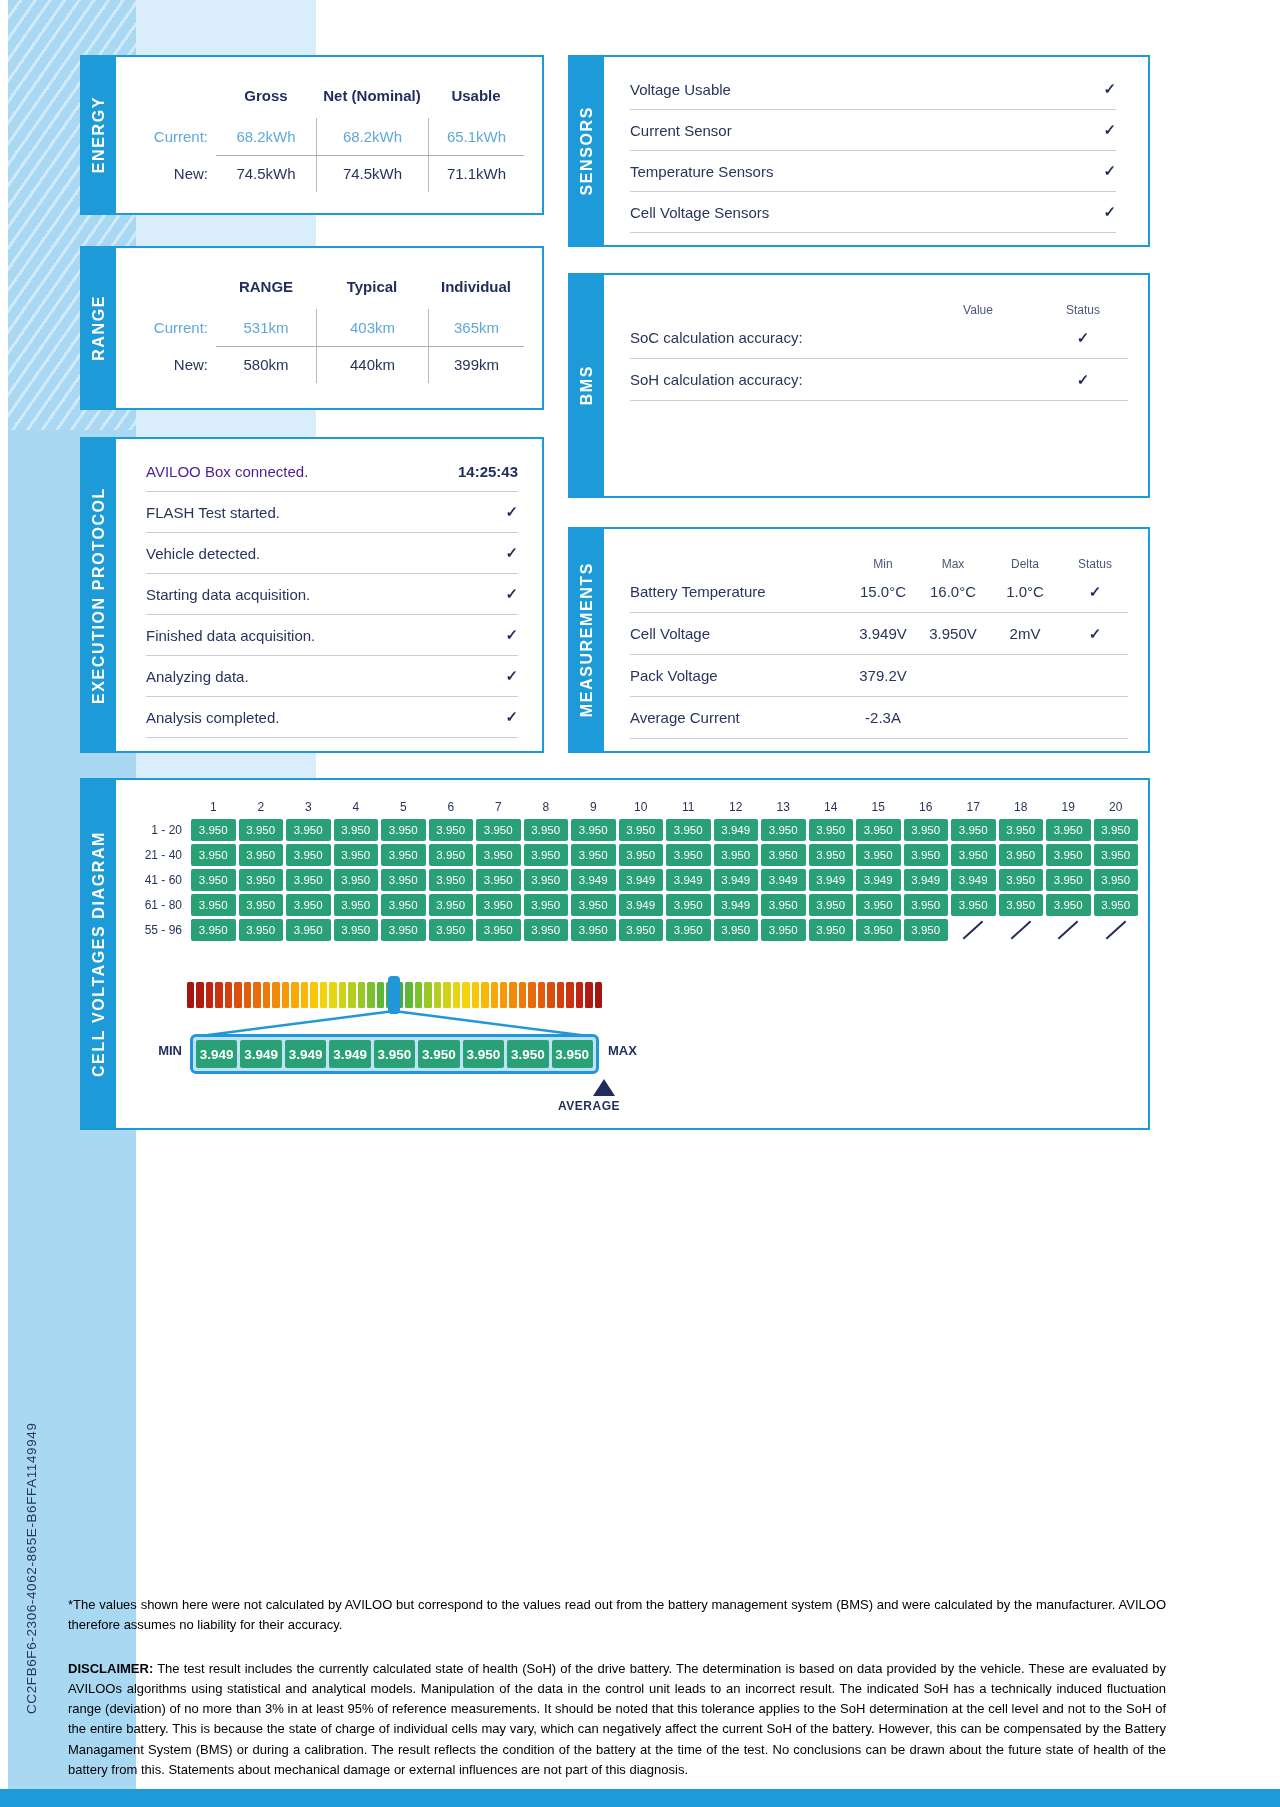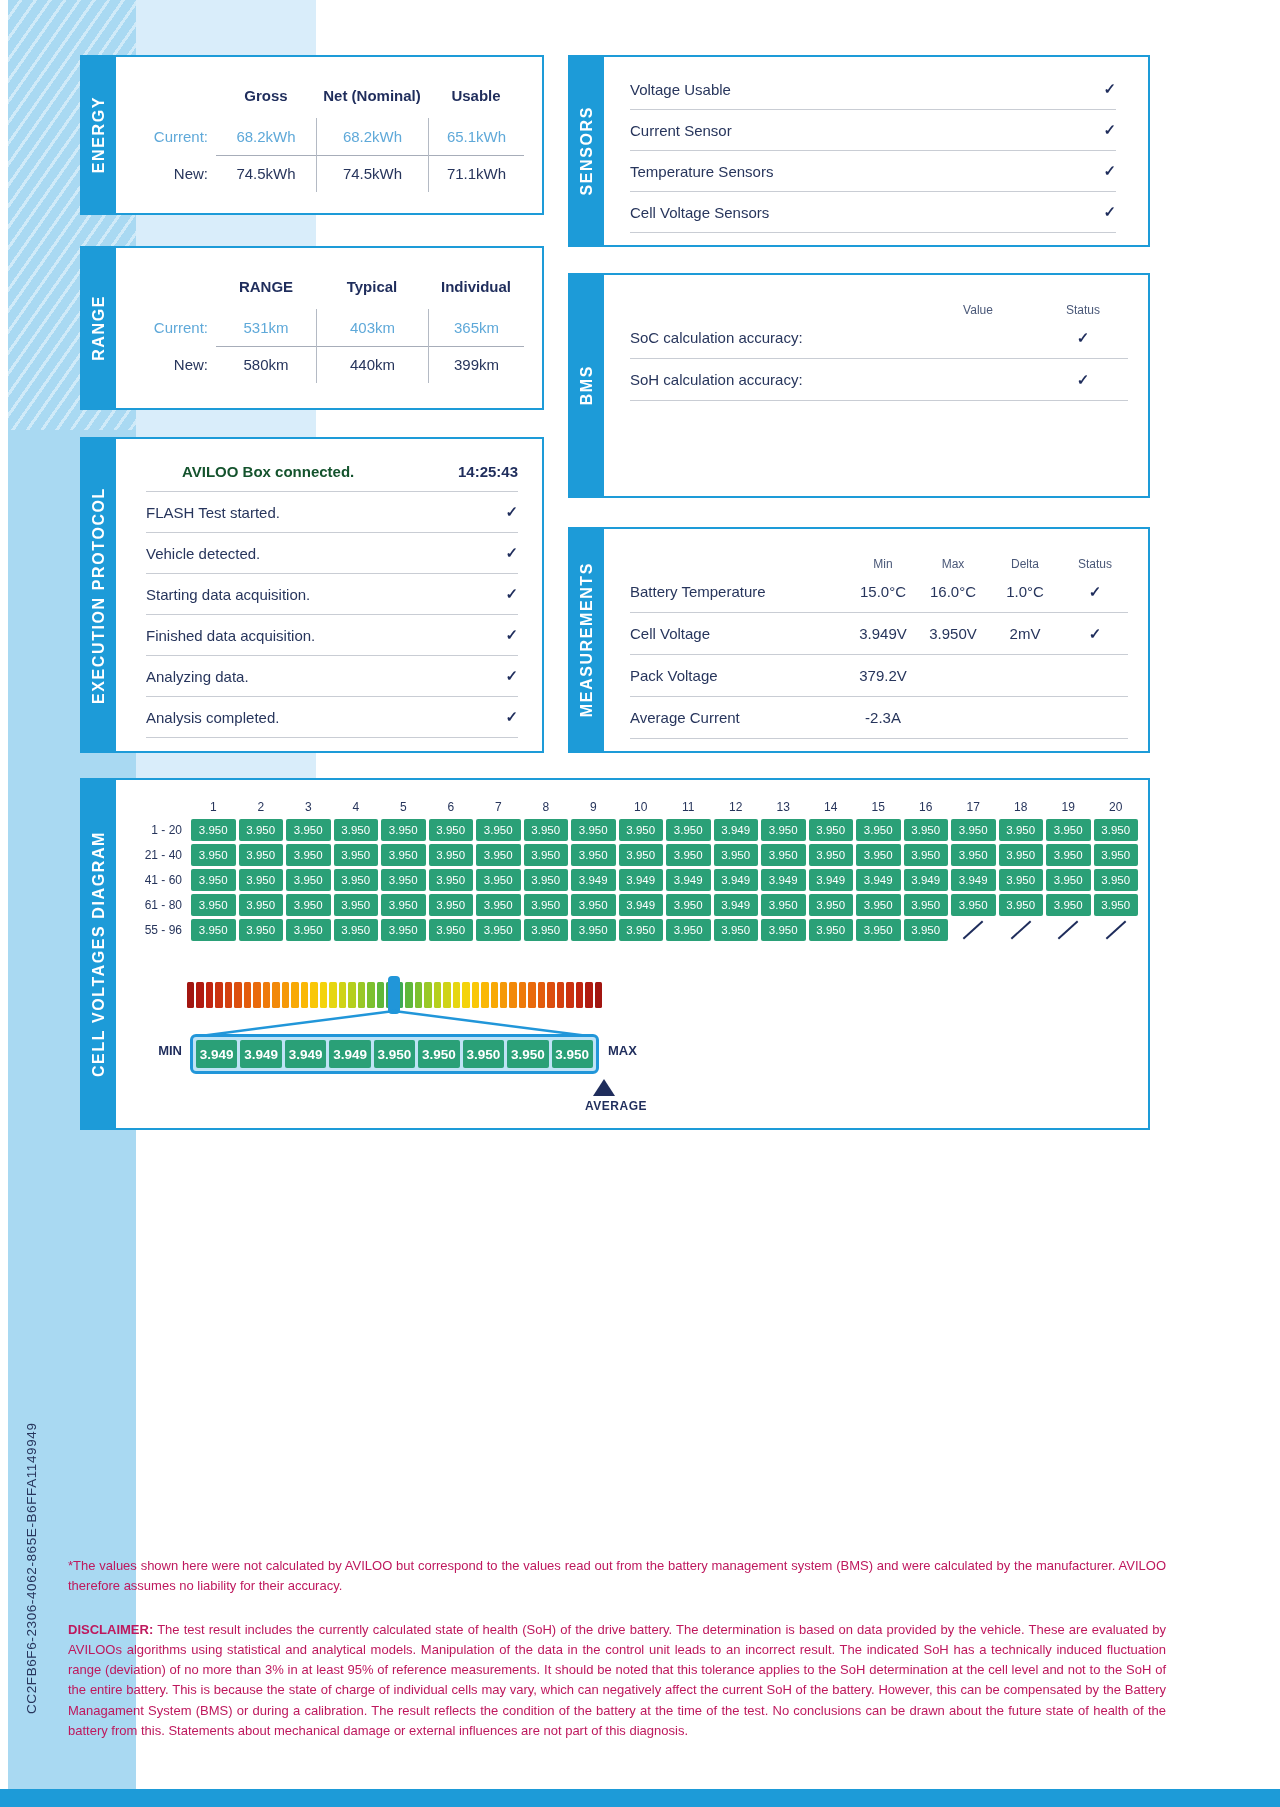--- a/index.html
+++ b/index.html
@@ -57,25 +57,25 @@
   .gauge i{flex:1;border-radius:1.5px;}
   .marker{position:absolute;left:306px;top:196px;width:12px;height:38px;border-radius:4px;background:#2196d9;}
   .funnel{position:absolute;left:0;top:0;pointer-events:none;}
   .zoomstrip{position:absolute;left:108px;top:254px;width:409px;height:40px;box-sizing:border-box;
     border:3px solid #2196d9;border-radius:6px;background:#bfe3f6;display:flex;gap:3px;padding:3px;}
   .zoomstrip div{flex:1;background:#2aa077;border-radius:2px;color:#fff;font-size:13.5px;font-weight:600;
     display:flex;align-items:center;justify-content:center;}
   .minmax{position:absolute;font-size:13px;font-weight:bold;color:#1f2d5c;top:263px;}
   .tri{position:absolute;left:511px;top:299px;width:0;height:0;
     border-left:11px solid transparent;border-right:11px solid transparent;border-bottom:17px solid #1f2d5c;}
-  .avg{position:absolute;left:489px;top:319px;width:90px;text-align:center;font-size:12px;font-weight:bold;color:#1f2d5c;letter-spacing:.5px;}
-
-  
-  .smalltext{position:absolute;left:68px;width:1098px;font-size:13px;line-height:1.55;color:#be185d;
-    text-align:justify;z-index:2;}
+  .avg{position:absolute;left:462px;top:319px;width:90px;text-align:center;font-size:12px;font-weight:bold;color:#1f2d5c;letter-spacing:.5px;}
+
+  
+  .smalltext{position:absolute;left:68px;width:1098px;font-size:13px;line-height:1.55;color:#000000;
+    text-align:justify;z-index:2;margin-top:39px;}
   .footer{position:absolute;left:0;top:1756px;width:1280px;text-align:center;font-size:15.5px;color:#27355c;z-index:2;}
   .footer .brand{color:#1d9bd8;font-weight:bold;}
   .bottombar{position:absolute;left:0;top:1789px;width:1280px;height:18px;background:#1d9bd8;z-index:2;}
 </style>
 </head>
 <body>
 
 <div class="page">
 
   <div class="band">
@@ -172,21 +172,21 @@
         </div>
     </div>
   </div>
 
   <div class="box" style="left:80px;top:437px;width:464px;height:316px;">
     <div class="tab">
         <span>EXECUTION PROTOCOL</span>
       </div>
     <div class="rowlist" id="exec-rows" style="margin:12px 24px 0 64px;">
         <div class="srow">
-          <span style="font-weight: bold; color: #14532d; margin-left: 36px;">AVILOO Box connected.</span>
+          <span style="font-weight: normal; color: #4c1d95;">AVILOO Box connected.</span>
           <span style="font-weight: bold; color: rgb(31, 45, 92);">14:25:43</span>
         </div>
         <div class="srow">
           <span>FLASH Test started.</span>
           <span class="check">✓</span>
         </div>
         <div class="srow">
           <span>Vehicle detected.</span>
           <span class="check">✓</span>
         </div>

